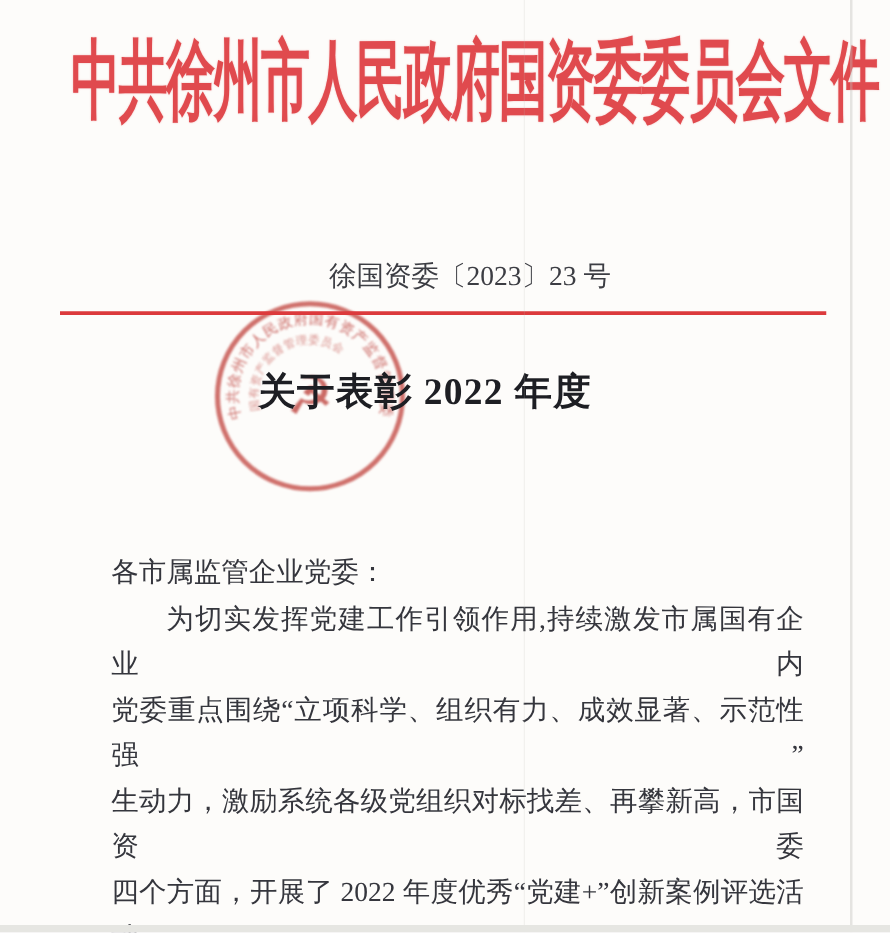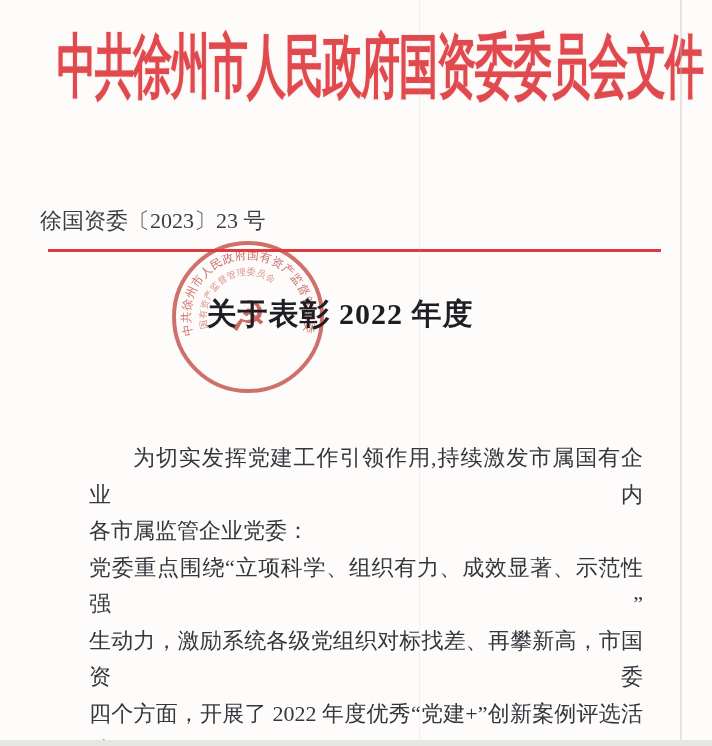--- a/index.html
+++ b/index.html
@@ -27,21 +27,21 @@
     font-weight:700;
     letter-spacing:-1px;
     color:#e04a4e;
     transform:scaleY(1.78);
     transform-origin:top center;
     text-shadow:0 0 1px rgba(224,74,78,.45);
   }
   
   .doc-number{
     position:absolute;top:207px;left:40px;right:0;
-    text-align:left;
+    text-align:center;
     font-size:22px;line-height:28px;
     color:#3c3d43;
   }
   
   .red-line{
     position:absolute;top:249px;left:48px;
     width:613px;height:3px;
     background:#dc3a3c;
     z-index:3;
   }
@@ -117,22 +117,22 @@
       </text>
       <text x="78" y="92" text-anchor="middle" font-size="42" fill="#c24a45" font-family="DejaVu Sans, sans-serif">☭</text>
     </svg>
   </div>
 
   <div class="title-block">
     <div class="t1">关于表彰 2022 年度</div>
   </div>
 
   <div class="body-block">
+    <div class="line">各市属监管企业党委：</div>
     <div class="line justify indent">为切实发挥党建工作引领作用,持续激发市属国有企业内</div>
-    <div class="line">各市属监管企业党委：</div>
     <div class="line justify">党委重点围绕“立项科学、组织有力、成效显著、示范性强”</div>
     <div class="line justify">生动力，激励系统各级党组织对标找差、再攀新高，市国资委</div>
     <div class="line justify">四个方面，开展了 2022 年度优秀“党建+”创新案例评选活动。</div>
 
   </div>
 
   <div class="crease-v-mid"></div>
   <div class="crease-v-right"></div>
   <div class="scan-bottom"></div>
 

